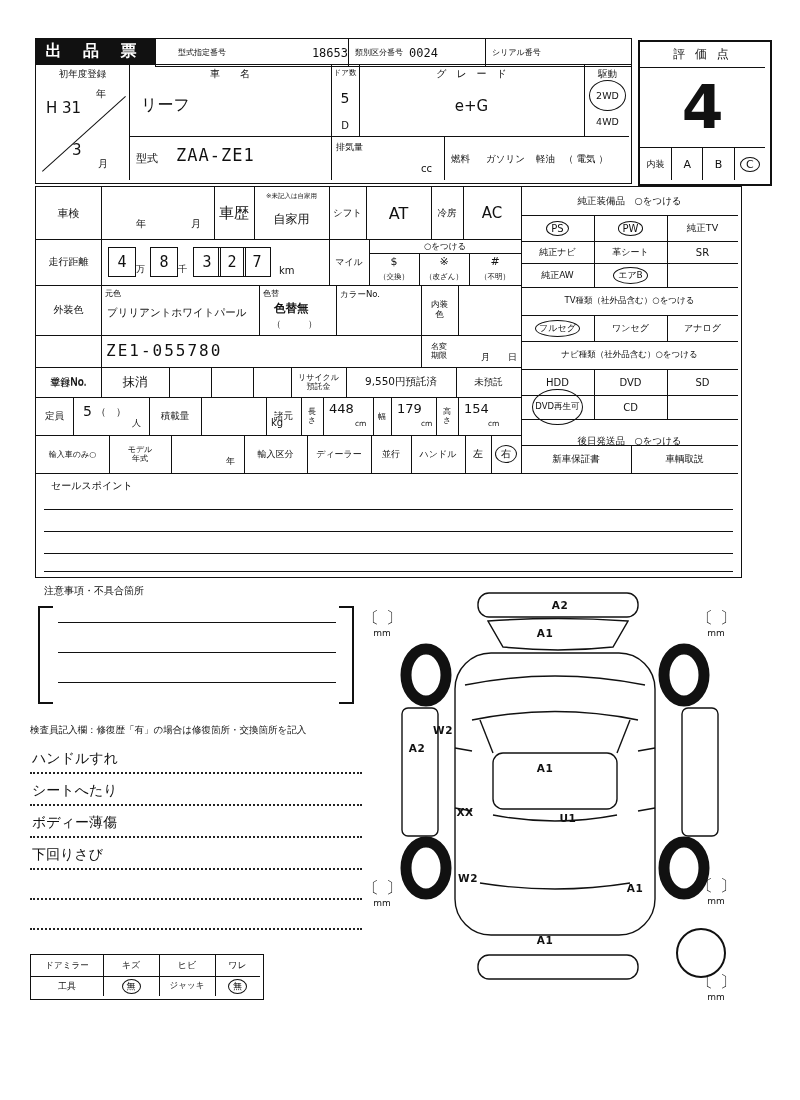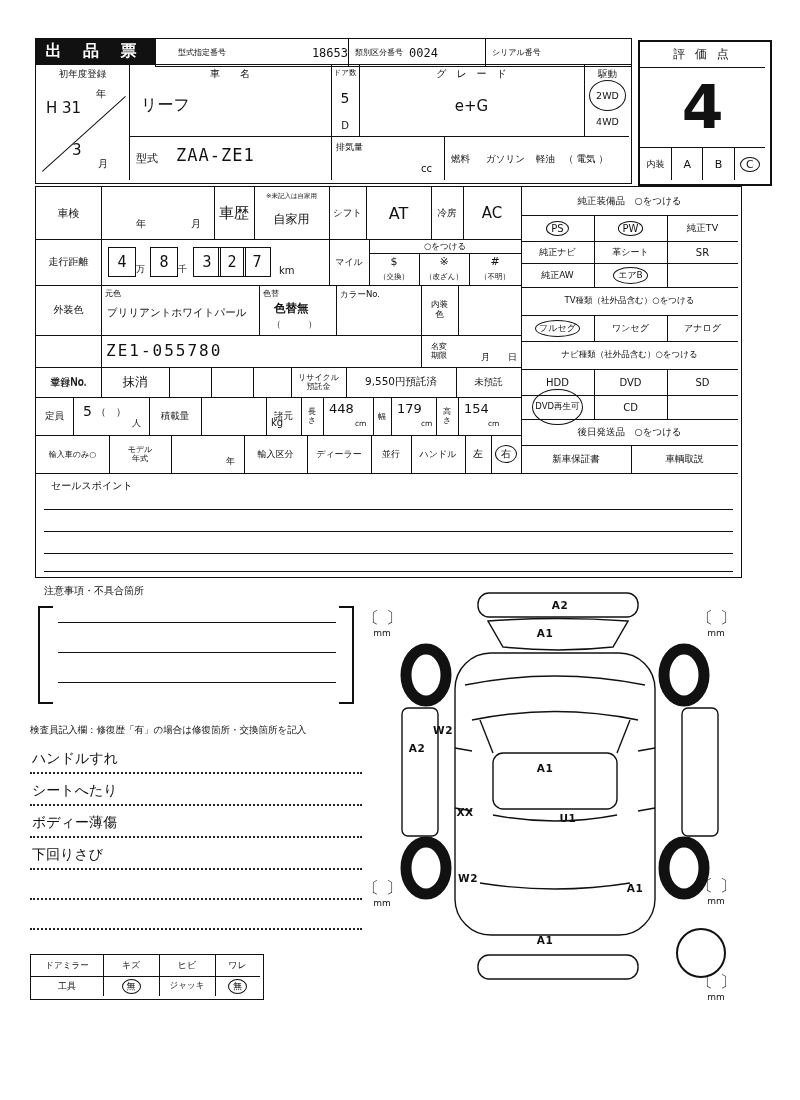--- a/index.html
+++ b/index.html
@@ -290,21 +290,21 @@
     <div class="a ctr" style="left:558px;top:128px;width:73px;height:26px;font-size:9px;">ワンセグ</div>
     <div class="a ctr" style="left:631px;top:128px;width:71px;height:26px;font-size:9px;">アナログ</div>
     <div class="a ctr" style="left:485px;top:154px;width:217px;height:28px;font-size:8.5px;">ナビ種類（社外品含む）○をつける</div>
     <div class="a ctr" style="left:485px;top:182px;width:73px;height:26px;font-size:10px;">HDD</div>
     <div class="a ctr" style="left:558px;top:182px;width:73px;height:26px;font-size:10px;">DVD</div>
     <div class="a ctr" style="left:631px;top:182px;width:71px;height:26px;font-size:10px;">SD</div>
     <div class="a ctr" style="left:485px;top:208px;width:73px;height:24px;">
       <span class="circ" style="font-size:8.5px;padding:11px 2px;">DVD再生可</span>
     </div>
     <div class="a ctr" style="left:558px;top:208px;width:73px;height:24px;font-size:10px;">CD</div>
-    <div class="a ctr" style="left:485px;top:232px;width:217px;height:26px;font-size:9.5px;">後日発送品　○をつける</div>
+    <div class="a ctr" style="left:485px;top:241px;width:217px;height:26px;font-size:9.5px;">後日発送品　○をつける</div>
     <div class="a ctr" style="left:485px;top:258px;width:110px;height:28px;font-size:9.5px;">新車保証書</div>
     <div class="a ctr" style="left:595px;top:258px;width:107px;height:28px;font-size:9.5px;">車輌取説</div>
 
     <div class="a" style="left:15px;top:292px;font-size:10px;">セールスポイント</div>
     <div class="thin" style="left:8px;top:322px;width:689px;"></div>
     <div class="thin" style="left:8px;top:344px;width:689px;"></div>
     <div class="thin" style="left:8px;top:366px;width:689px;"></div>
     <div class="thin" style="left:8px;top:384px;width:689px;"></div>
   </div>
 

